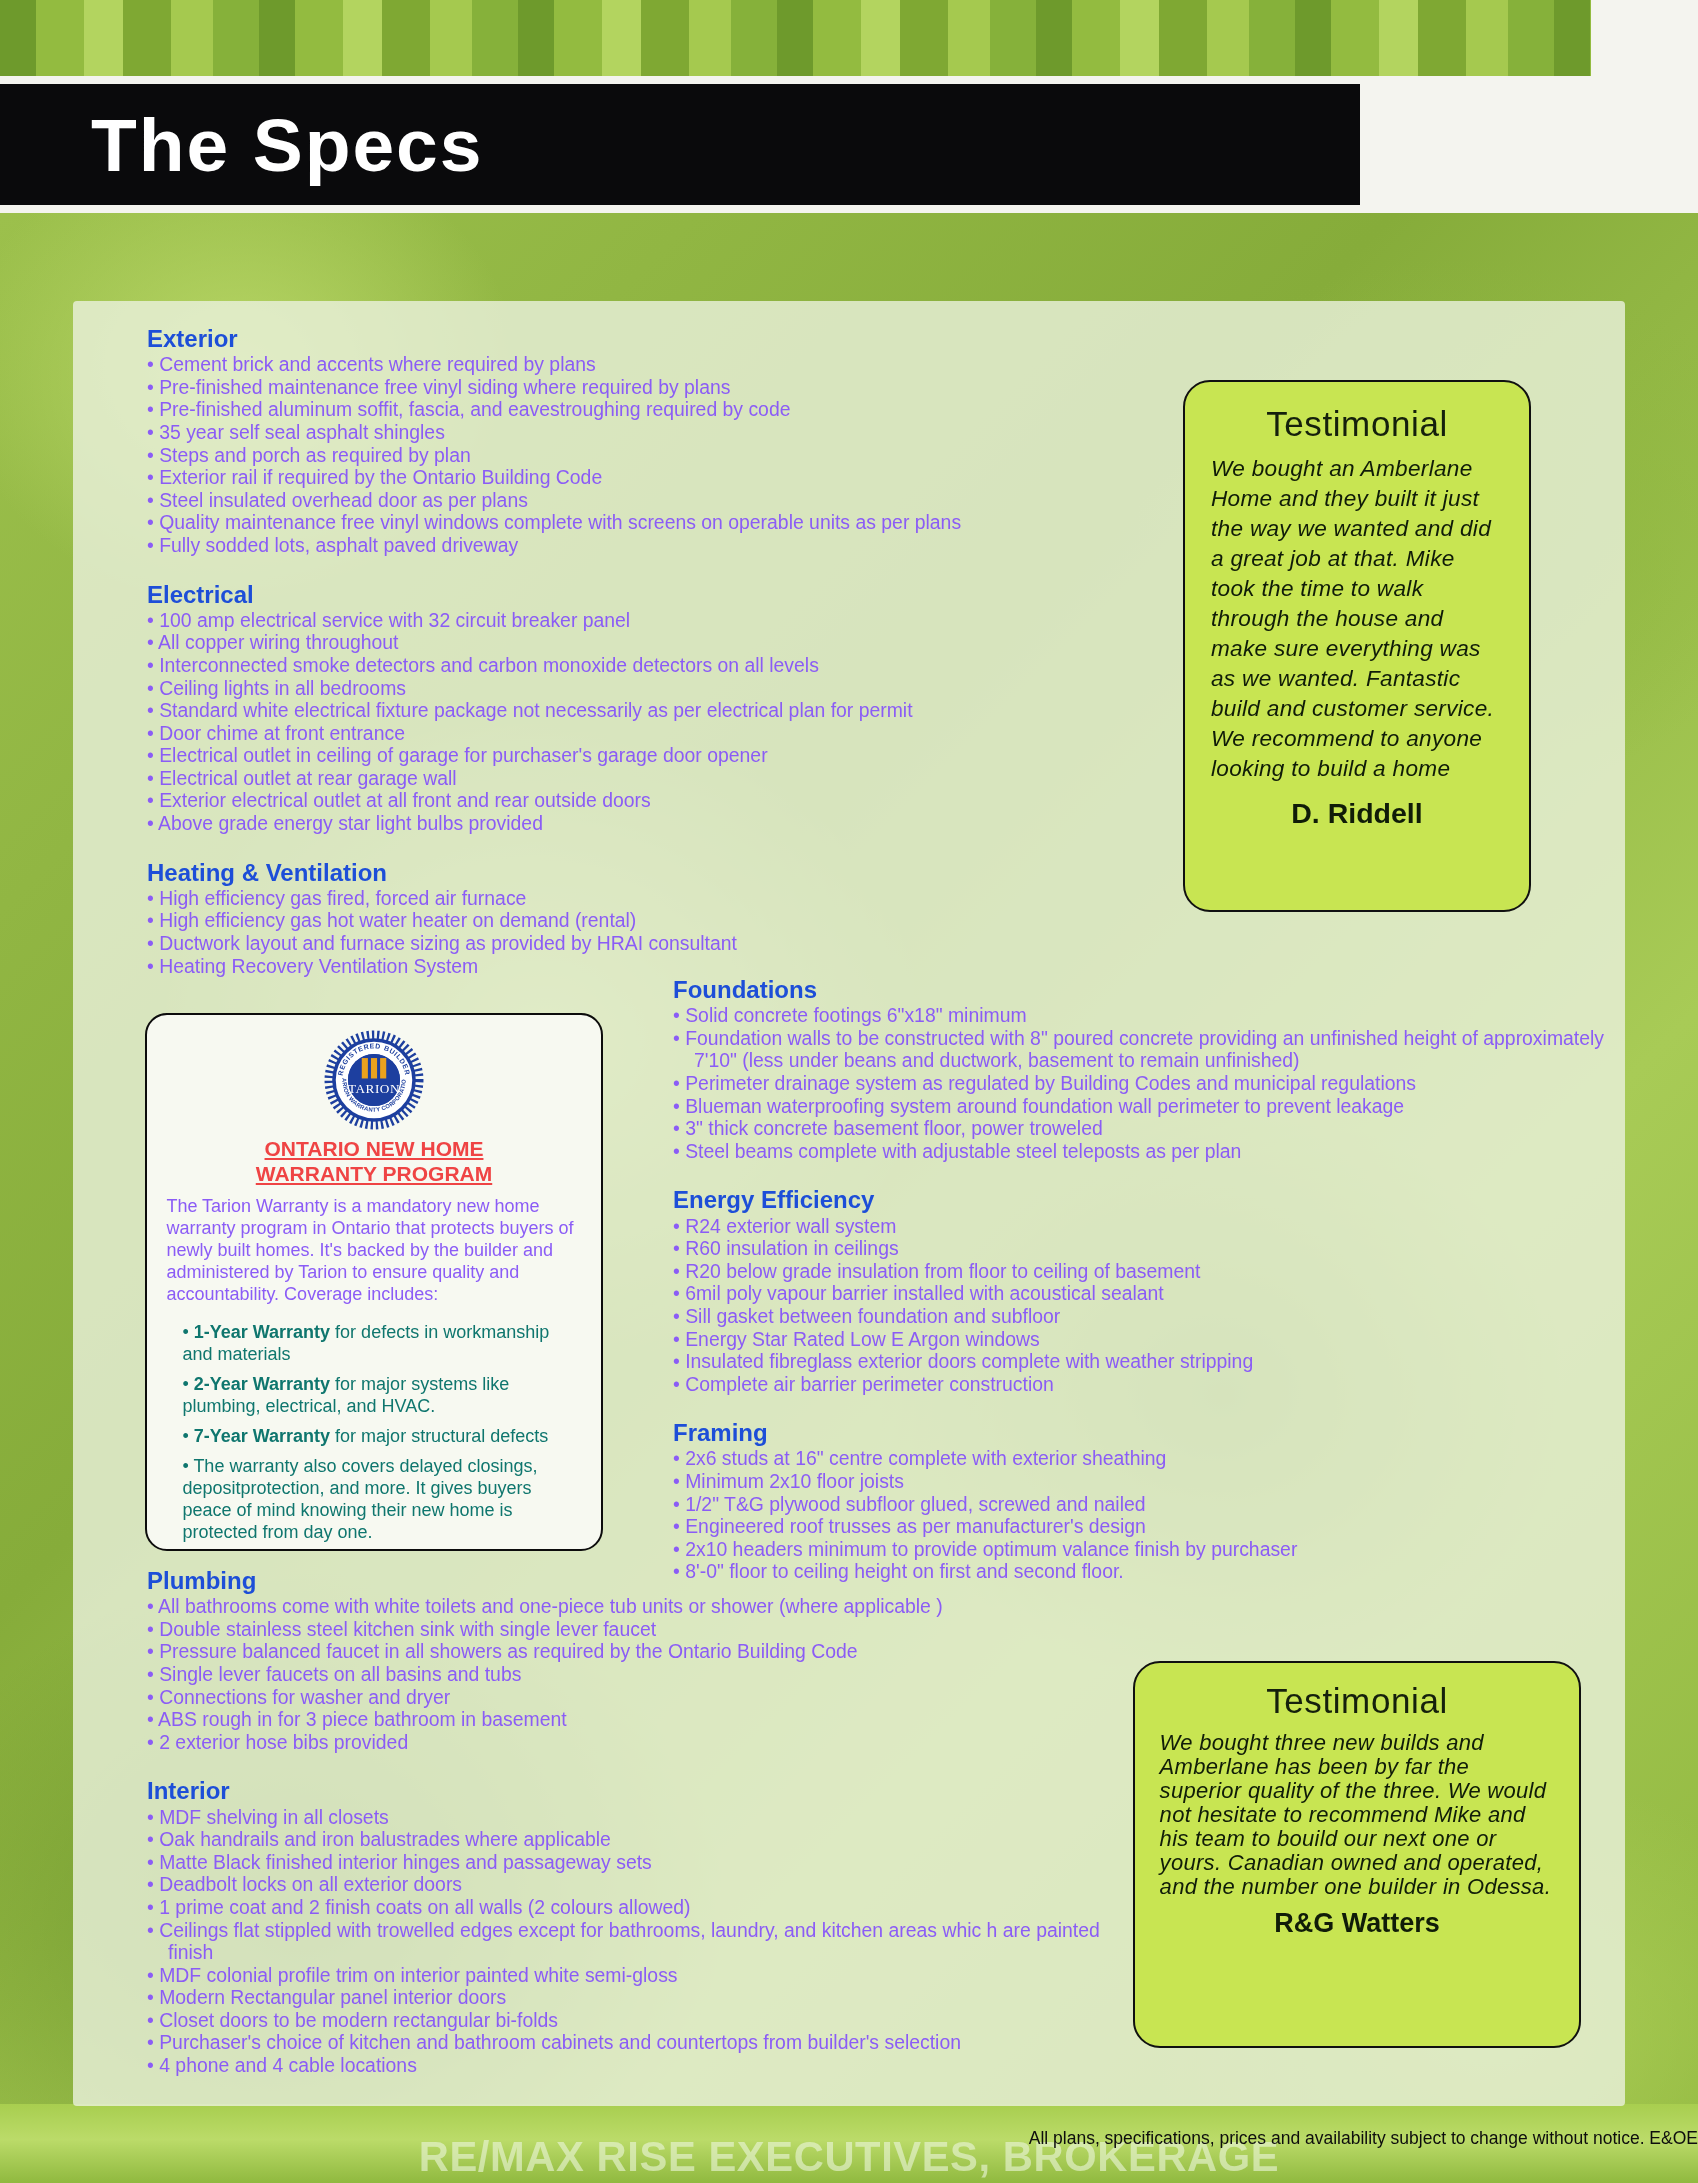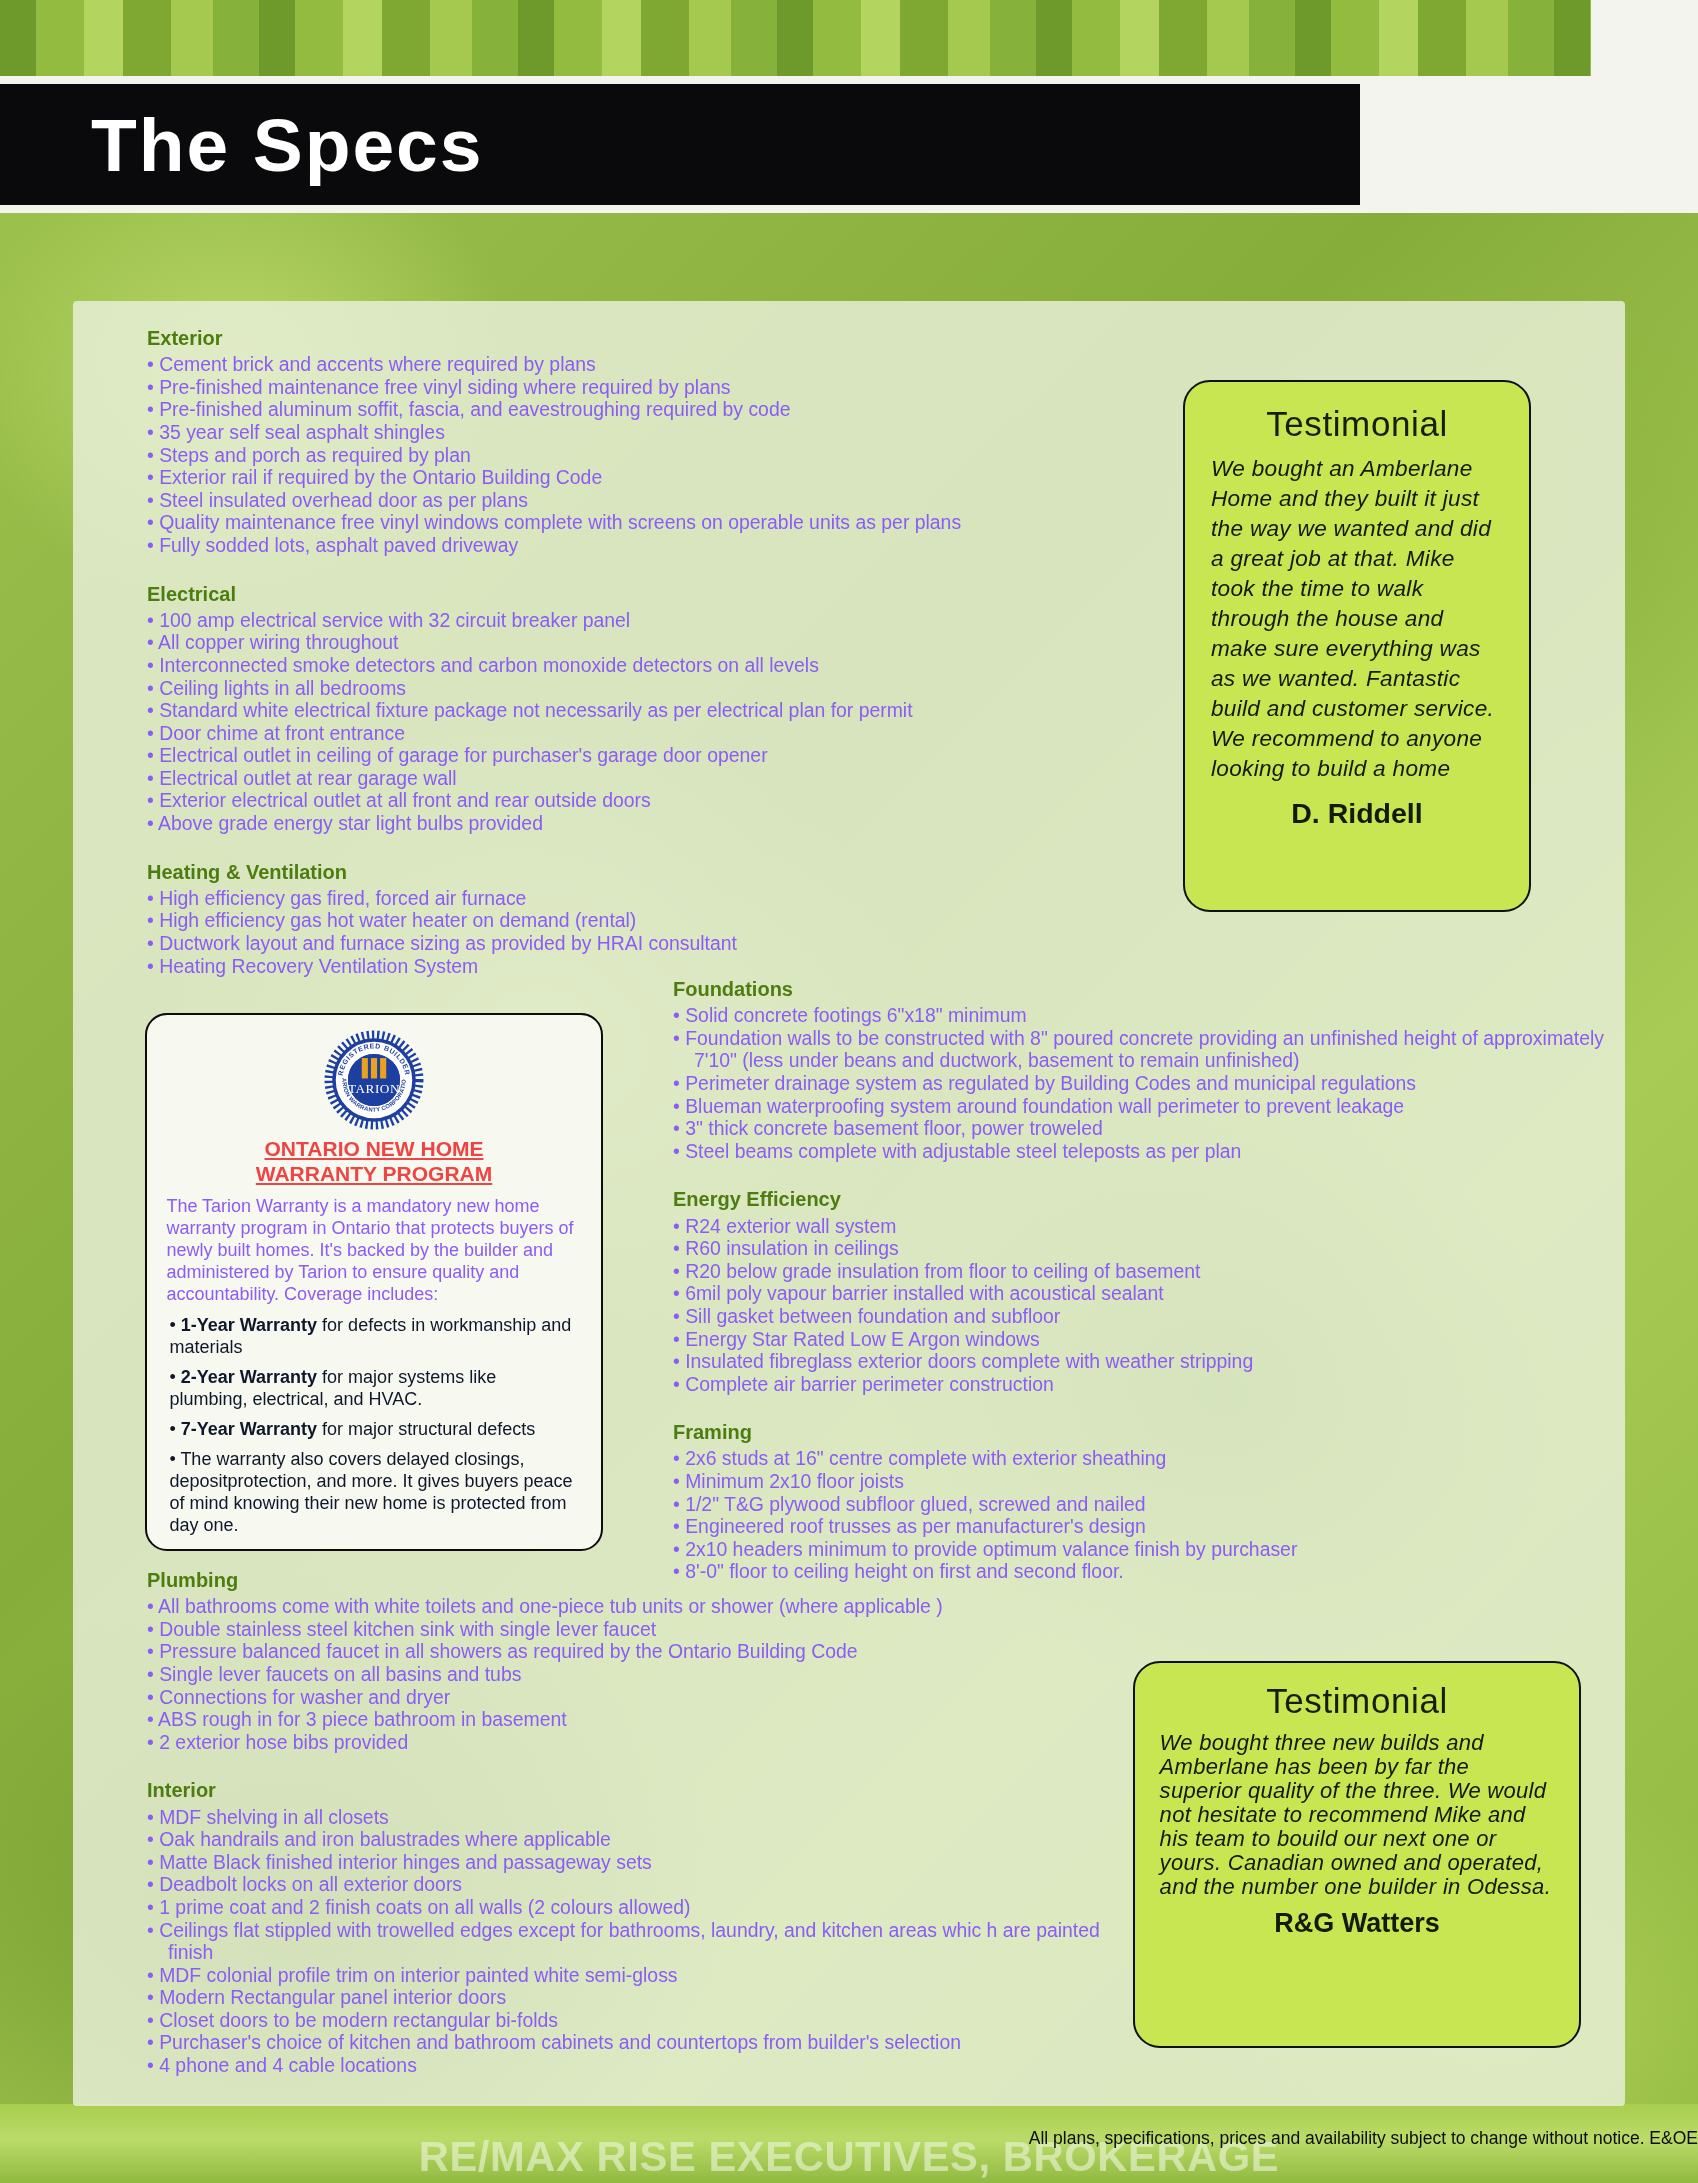--- a/index.html
+++ b/index.html
@@ -49,38 +49,38 @@
     background:var(--panel-overlay,rgba(233,240,218,.82));
     border-radius:3.9px;
   }
   
   .block{position:absolute;}
   .block-left-top   {left:147px; top:327px;  width:957px;}
   .block-right      {left:673px;top:978px; width:941px;}
   .block-left-bottom{left:147px; top:1569px; width:980px;}
   .spec-section + .spec-section{margin-top:26px;}
   .spec-section h3{
-    font-size:20px;line-height:23px;margin:0 0 3.2px 0;font-weight:bold;color:#4d7c0f;
+    font-size:24px;line-height:23px;margin:0 0 3.2px 0;font-weight:bold;color:#1d4ed8;
   }
   .spec-section ul{
     list-style:none;margin:0;padding:0;font-size:19.4px;line-height:22.6px;color:#8b5cf6;
   }
   .spec-section li{padding-left:21px;text-indent:-21px;}
   .spec-section li::before{content:"• ";}
   
   .tarion-box{
     position:absolute;left:145px;top:1013px;width:458px;height:538px;
     box-sizing:border-box;background:var(--box-white,#f7f9f1);
     border:2.6px solid #0c0c0c;border-radius:22px;
     padding:14.2px 19.4px;text-align:center;overflow:hidden;
   }
   .tarion-logo{width:102px;height:102px;margin:0 auto 5.2px auto;display:block;}
   .tarion-heading{font-size:21px;font-weight:bold;line-height:25px;color:#ef4444;margin:2.6px 0 9px 0;text-decoration:underline;}
   .tarion-intro{text-align:left;font-size:18px;line-height:22px;color:#8b5cf6;margin:0 0 9px 0;}
-  .tarion-bullets{text-align:left;list-style:none;margin:3px;padding:0;font-size:18px;line-height:22px;color:#0f172a;}
+  .tarion-bullets{text-align:left;list-style:none;margin:16px;padding:0;font-size:18px;line-height:22px;color:#0f766e;}
   .tarion-bullets li{margin-bottom:7.8px;}
   .tarion-bullets li::before{content:"• ";}
   
   .testimonial{
     position:absolute;box-sizing:border-box;
     background:var(--accent-green,#c8e552);
     border:2.6px solid #101010;border-radius:27px;
   }
   .t1{left:1183px;top:380px;width:348px;height:532px;padding:18px 26px;}
   .t2{left:1133px;top:1661px;width:448px;height:387px;padding:14.2px 24.6px;}

